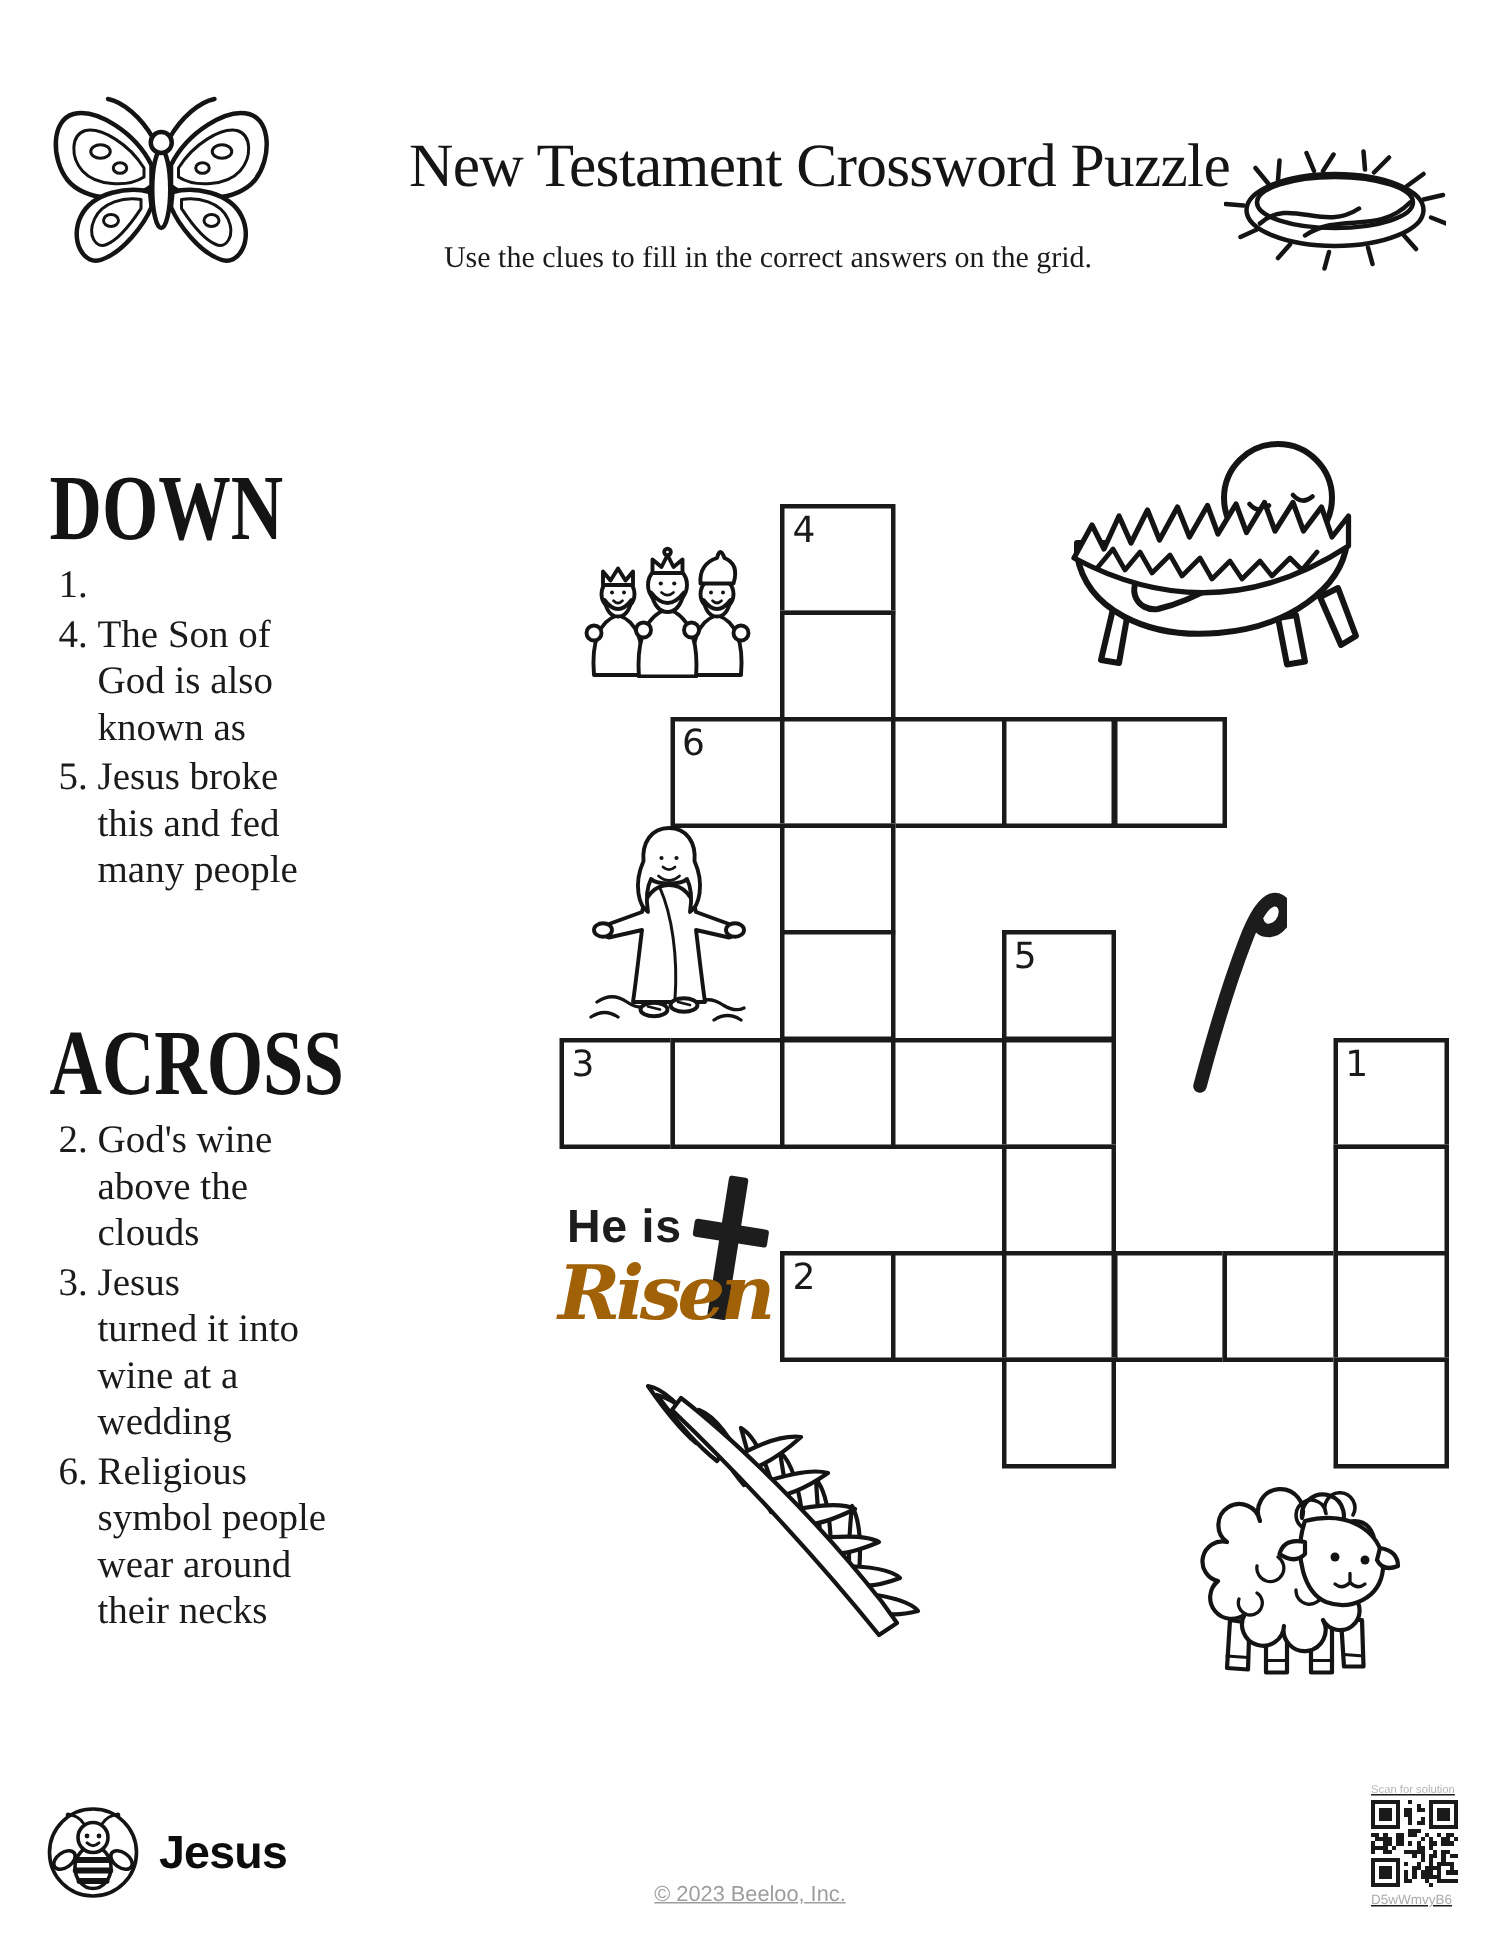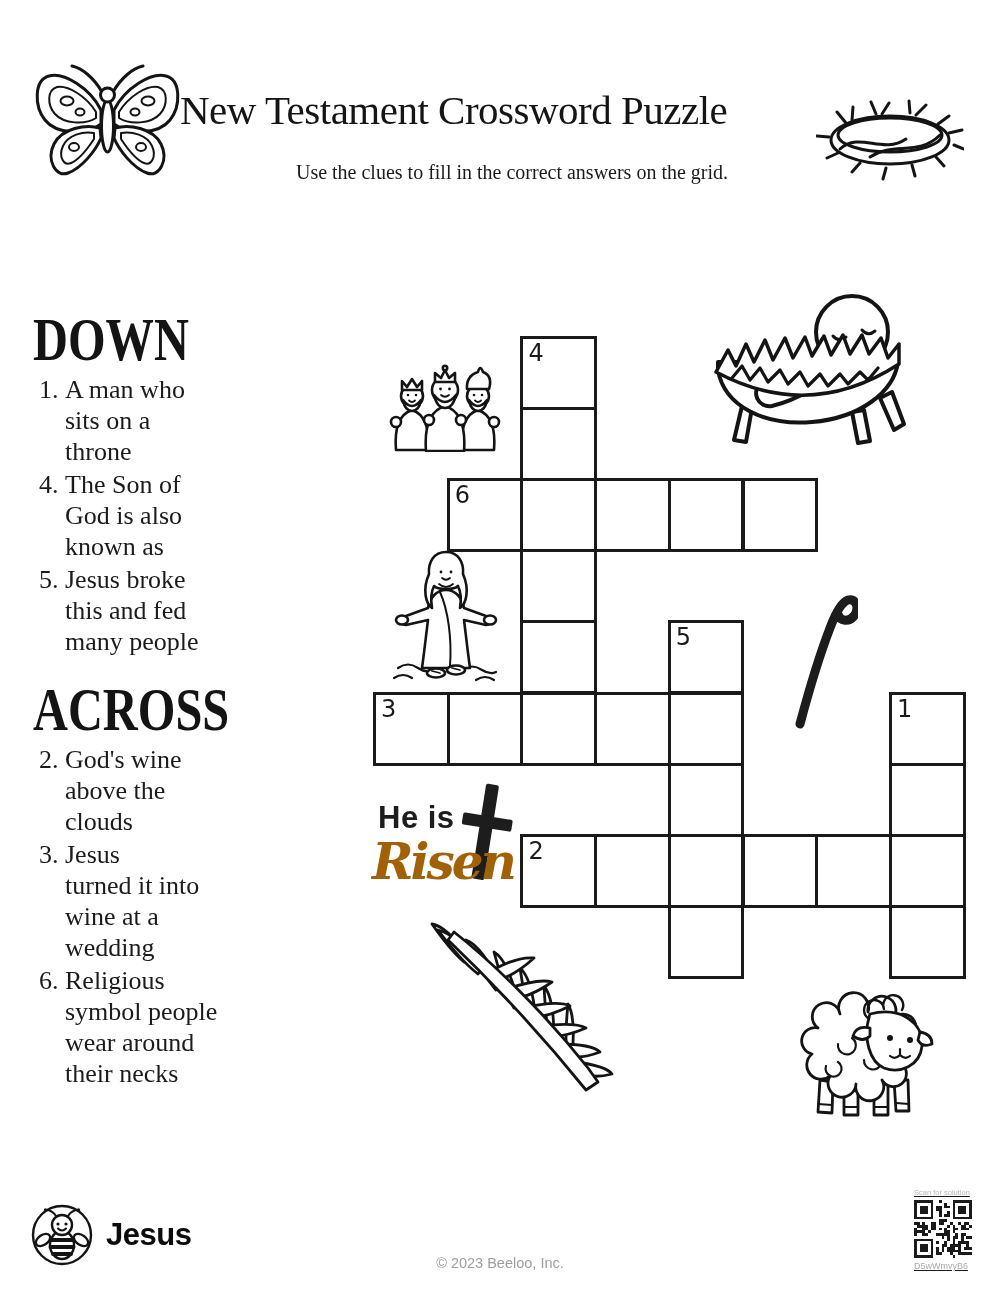--- a/index.html
+++ b/index.html
@@ -3,21 +3,21 @@
 <meta charset="utf-8">
 <style>
   html,body{margin:0;padding:0;background:#e8e8e8;}
   .page{
     position:relative;width:1000px;height:1294px;margin:0 auto;
     background:#ffffff;overflow:hidden;
     font-family:"Liberation Serif",serif;color:#1b1b1b;
   }
   
   .hdr-title{
-    position:absolute;left:180px;top:60px;width:640px;text-align:left;
+    position:absolute;left:180px;top:60px;width:640px;text-align:right;
     font-size:41px;line-height:46px;font-weight:500;letter-spacing:-0.5px;color:#151515;
   }
   .hdr-sub{
     position:absolute;left:192px;top:141px;width:640px;text-align:center;
     font-size:20px;color:#1b1b1b;
   }
   .butterfly{position:absolute;left:30px;top:52px;}
   .thorns{position:absolute;left:816px;top:92px;}
   
   .clue-sec{position:absolute;left:33px;width:320px;}
@@ -67,21 +67,21 @@
     font-size:50px;letter-spacing:-3px;color:#a16207;
   }
   
   .brand{position:absolute;left:30px;top:1203px;display:flex;align-items:center;gap:12px;}
   .brand-name{
     font-family:"Liberation Sans",sans-serif;font-weight:700;font-size:31px;
     letter-spacing:-0.5px;color:#0c0c0c;
   }
   .copyright{
     position:absolute;left:0;right:0;top:1255px;text-align:center;
-    font-family:"Liberation Sans",sans-serif;font-size:14.5px;color:#9d9d9d;
+    font-family:"Liberation Sans",sans-serif;font-size:14.5px;color:#9d9d9d;text-decoration:underline;
   }
   .qr-block{position:absolute;left:913px;top:1188px;width:64px;text-decoration:underline;}
   .qr-label{
     font-family:"Liberation Sans",sans-serif;font-size:7.5px;color:#b5b5b5;
     margin:0 0 3px 1px;white-space:nowrap;
   }
   .qr-code{display:block;}
   .qr-id{
     font-family:"Liberation Sans",sans-serif;font-size:9px;color:#ababab;
     margin:3px 0 0 1px;white-space:nowrap;
@@ -120,23 +120,20 @@
       <ellipse cx="74" cy="43" rx="52" ry="17"></ellipse>
       <path d="M24,57 C44,39 66,63 90,47 M54,65 C78,49 102,65 124,43"></path>
       <path d="M30,31 l-9,-11 M36,28 l1,-13 M60,22 l-5,-12 M66,22 l7,-11 M94,21 l-1,-12 M100,23 l10,-10 M122,32 l11,-8 M133,41 l13,-3 M138,53 l10,4 M120,65 l8,9 M96,73 l3,11 M70,76 l-3,11 M44,71 l-8,9 M22,61 l-11,5 M13,45 l-12,-1"></path>
     </g>
   </svg>
 
   <section class="clue-sec sec-down">
     <h2 class="clue-heading">DOWN</h2>
     <div class="clue">
       <span class="clue-num">1.</span>
-      <span class="clue-text">A man who
-sits on a
-throne</span>
     </div>
     <div class="clue">
       <span class="clue-num">4.</span>
       <span class="clue-text">The Son of
 God is also
 known as</span>
     </div>
     <div class="clue">
       <span class="clue-num">5.</span>
       <span class="clue-text">Jesus broke

